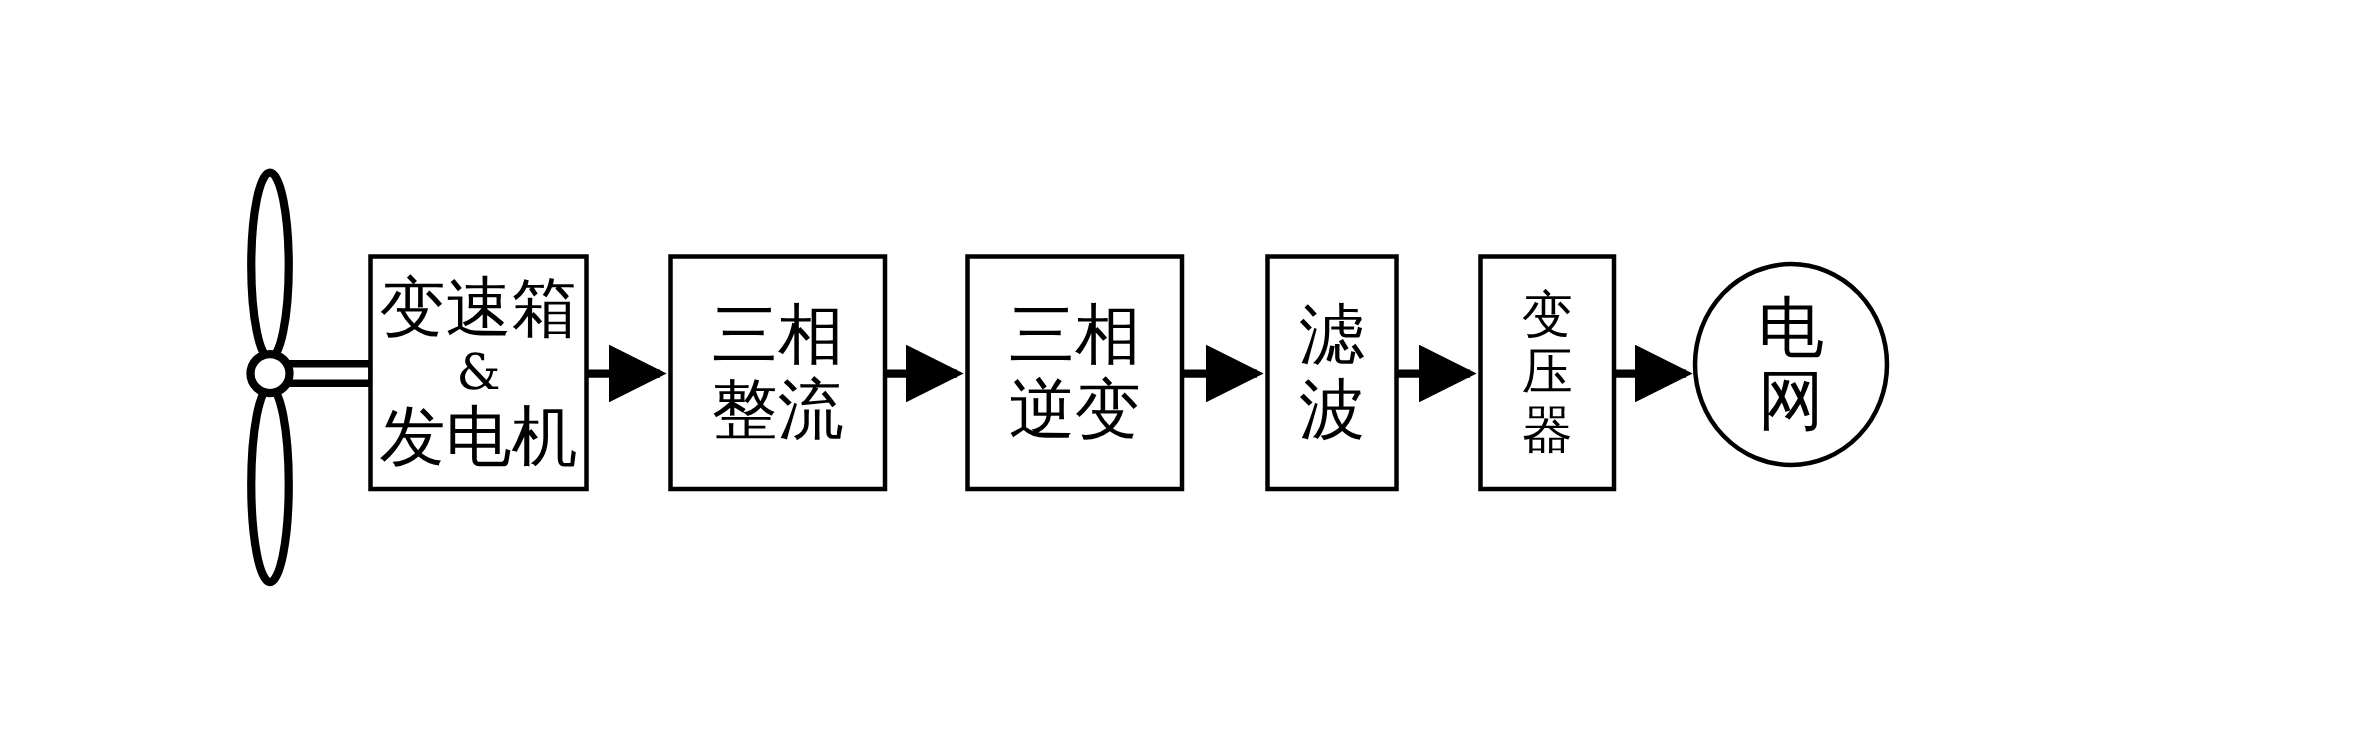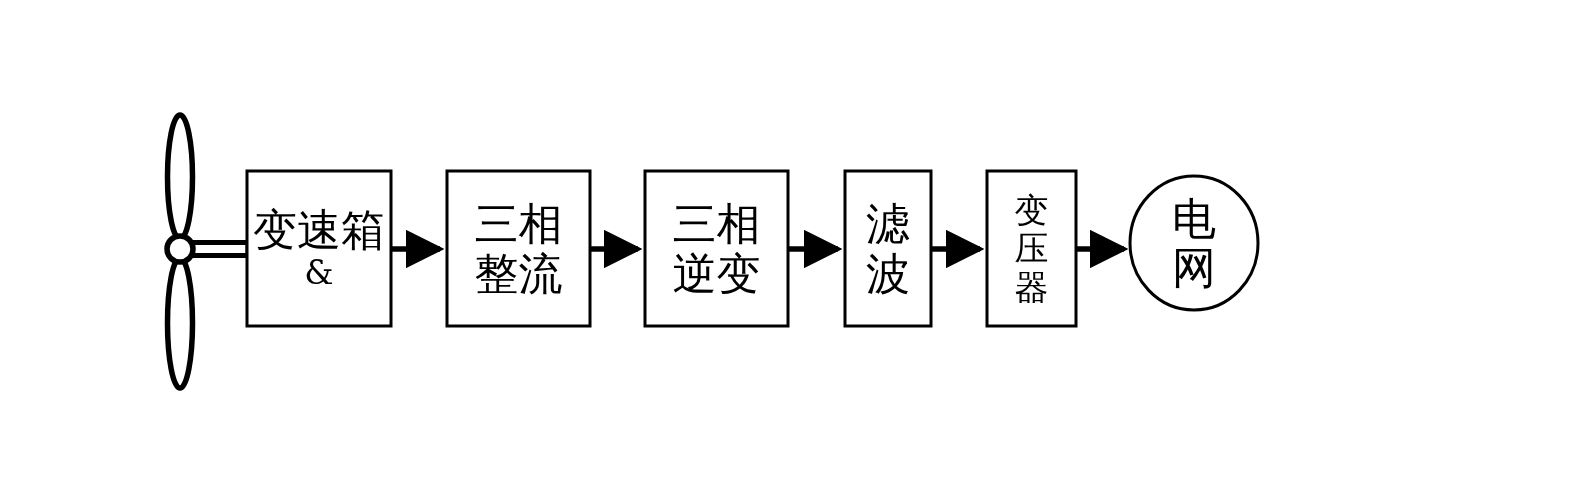--- a/index.html
+++ b/index.html
@@ -95,20 +95,21 @@
     <line x1="788" y1="249" x2="838" y2="249" stroke="#000000" stroke-width="5.5" marker-end="url(#arrowhead)"></line>
 
     <line x1="931" y1="249" x2="980" y2="249" stroke="#000000" stroke-width="5.5" marker-end="url(#arrowhead)"></line>
 
     <line x1="1076" y1="249" x2="1124" y2="249" stroke="#000000" stroke-width="5.5" marker-end="url(#arrowhead)"></line>
   </svg>
 
   <div class="node-label" style="left:247px; top:171px; width:144px; height:155px;">
     <span class="ln cjk">变速箱</span>
     <span class="ln amp">&amp;</span>
+    <span class="ln cjk">发电机</span>
   </div>
 
   <div class="node-label" style="left:447px; top:171px; width:143px; height:155px;">
     <span class="ln cjk">三相</span>
     <span class="ln cjk">整流</span>
   </div>
 
   <div class="node-label" style="left:645px; top:171px; width:143px; height:155px;">
     <span class="ln cjk">三相</span>
     <span class="ln cjk">逆变</span>

